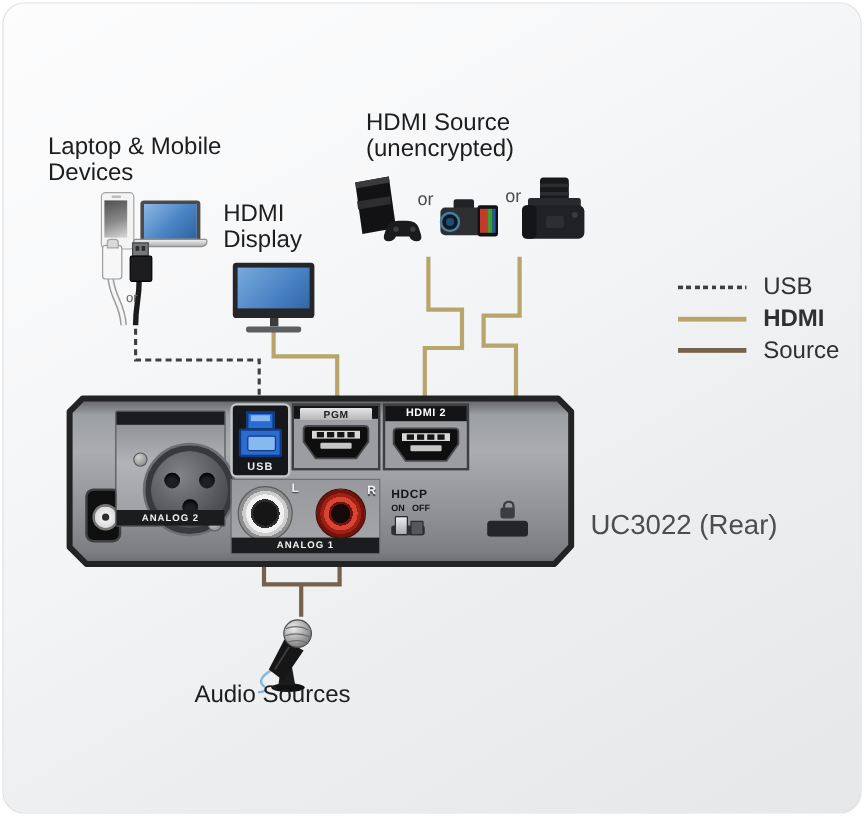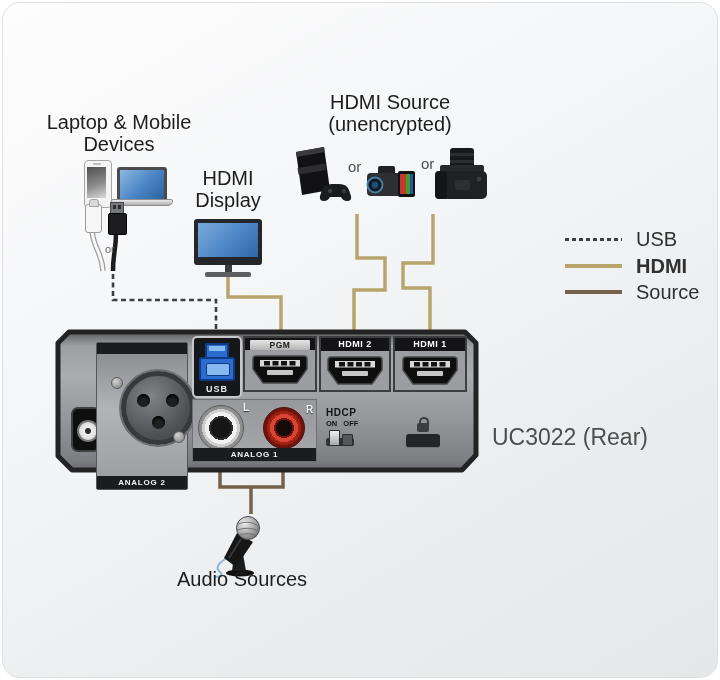--- a/index.html
+++ b/index.html
@@ -1,20 +1,20 @@
 <!DOCTYPE html>
 <html><head>
 <meta charset="utf-8">
 <style>
   html,body{margin:0;padding:0;background:#ffffff;}
   #canvas{position:relative;width:720px;height:680px;font-family:"Liberation Sans","DejaVu Sans",sans-serif;overflow:hidden;}
   #card{position:absolute;left:2px;top:2px;width:714px;height:674px;border-radius:18px;
         background:linear-gradient(150deg,#fdfdfe 0%,#f5f6f7 38%,#eceDef 70%,#e6e7e9 100%);
         border:1px solid #dfe0e2;}
-  .lbl{position:absolute;color:#1d1d1d;font-size:20px;line-height:1.12;text-align:center;z-index:3;}
+  .lbl{position:absolute;color:#1d1d1d;font-size:20px;line-height:1.12;text-align:left;z-index:3;}
   .or{position:absolute;color:#4c4c4c;z-index:3;}
   
   .legend-row{position:absolute;left:565px;height:22px;display:flex;align-items:center;z-index:3;}
   .swatch{width:57px;height:4px;margin-right:14px;}
   .swatch.usb{height:3px;background:repeating-linear-gradient(90deg,#3f3f3f 0 4px,transparent 4px 7px);}
   .swatch.hdmi{background:#b7a56b;}
   .swatch.audio{background:#75624a;}
   .legend-text{font-size:20px;color:#303030;}
   
   #wires{position:absolute;left:0;top:0;z-index:1;}
@@ -41,21 +41,21 @@
   .monitor{left:194px;top:219px;width:68px;display:flex;flex-direction:column;align-items:center;}
   .monitor .bez{width:68px;height:46px;background:#25262a;border-radius:3px;padding:0;position:relative;}
   .monitor .scr{position:absolute;left:4px;top:4px;width:60px;height:34px;background:linear-gradient(135deg,#79a9dc 0%,#4c86c6 55%,#2f66a6 100%);}
   .monitor .neck{width:7px;height:7px;background:#3c3c3e;}
   .monitor .base{width:46px;height:5px;background:#5d5e60;border-radius:2px;}
   
   
   #panel{position:absolute;left:55px;top:329px;width:424px;height:144px;z-index:2;}
   #panel .sec{position:absolute;box-sizing:border-box;}
   .bar{position:absolute;left:0;right:0;background:#1b1c1e;color:#f2f2f2;font-weight:bold;font-size:8px;letter-spacing:.8px;text-align:center;line-height:13px;height:13px;}
-  .a2plate{left:41px;top:13px;width:92px;height:148px;background:linear-gradient(#85878a,#b2b3b6 45%,#9a9c9f);border:1.5px solid #54565a;border-radius:2px;}
+  .a2plate{left:41px;top:13px;width:92px;height:97px;background:linear-gradient(#85878a,#b2b3b6 45%,#9a9c9f);border:1.5px solid #54565a;border-radius:2px;}
   .a2plate .top{top:0;height:11px;line-height:11px;}
   .xlr{position:absolute;left:24px;top:28px;width:64px;height:64px;border-radius:50%;background:radial-gradient(circle at 38% 32%,#818386,#4c4e51 70%);border:5px solid #37393c;box-shadow:0 0 0 2px #6d6f72;}
   .xlr .h{position:absolute;width:13px;height:13px;border-radius:50%;background:#1e1f21;box-shadow:inset 0 2px 3px #000;}
   .screw{position:absolute;width:10px;height:10px;border-radius:50%;background:radial-gradient(circle at 35% 30%,#d2d2d2,#7e7e7e);border:1px solid #5c5c5c;}
   .dc{left:16px;top:78px;width:30px;height:45px;background:#0f0f0f;border:2px solid #3e4042;border-radius:7px;}
   .dc .ring{position:absolute;left:4px;top:11px;width:18px;height:18px;border-radius:50%;background:radial-gradient(#ffffff,#c9c9c9);border:2px solid #767676;}
   .dc .dot{position:absolute;left:12px;top:19px;width:6px;height:6px;border-radius:50%;background:#2d2d2d;}
   .usbsec{left:137px;top:7px;width:50px;height:62px;background:#15171a;border:2px solid #c6c7c9;border-radius:5px;}
   .usbb-top{position:absolute;left:11px;top:5px;width:24px;height:14px;background:#2c6bd0;border:2px solid #0e3b82;border-bottom:none;box-sizing:border-box;}
   .usbb-top i{position:absolute;left:2px;top:1px;right:2px;height:5px;background:#85b9ef;}
@@ -263,34 +263,20 @@
           <rect x="9" y="6" width="40" height="6.5" fill="#d8d8d8"></rect>
           <rect x="13" y="7" width="6" height="4.5" fill="#141414"></rect>
             <rect x="21.5" y="7" width="6" height="4.5" fill="#141414"></rect>
           <rect x="30" y="7" width="6" height="4.5" fill="#141414"></rect>
             <rect x="38.5" y="7" width="6" height="4.5" fill="#141414"></rect>
           <rect x="16" y="16" width="26" height="5" rx="1" fill="#c6c6c6"></rect>
         </svg>
       </div>
     </div>
 
-    <div class="sec hdmisec" style="left:338px;width:74px;">
-      <div class="dark">HDMI 1</div>
-      <div class="portwrap">
-        <svg width="58" height="32" viewBox="0 0 58 32">
-          <path d="M5,2 H53 Q56,2 56,5 V15 L46,29 H12 L2,15 V5 Q2,2 5,2 Z" fill="#0e0e0e" stroke="#48484a" stroke-width="1.5"></path>
-          <rect x="9" y="6" width="40" height="6.5" fill="#d8d8d8"></rect>
-          <rect x="13" y="7" width="6" height="4.5" fill="#141414"></rect>
-            <rect x="21.5" y="7" width="6" height="4.5" fill="#141414"></rect>
-          <rect x="30" y="7" width="6" height="4.5" fill="#141414"></rect>
-            <rect x="38.5" y="7" width="6" height="4.5" fill="#141414"></rect>
-          <rect x="16" y="16" width="26" height="5" rx="1" fill="#c6c6c6"></rect>
-        </svg>
-      </div>
-    </div>
 
     <div class="sec hdcp">
       <div class="t1">HDCP</div>
       <div class="t2">ON OFF</div>
       <div class="switch">
         <div class="base"></div>
           <div class="k1"></div>
           <div class="k2"></div>
       </div>
     </div>

